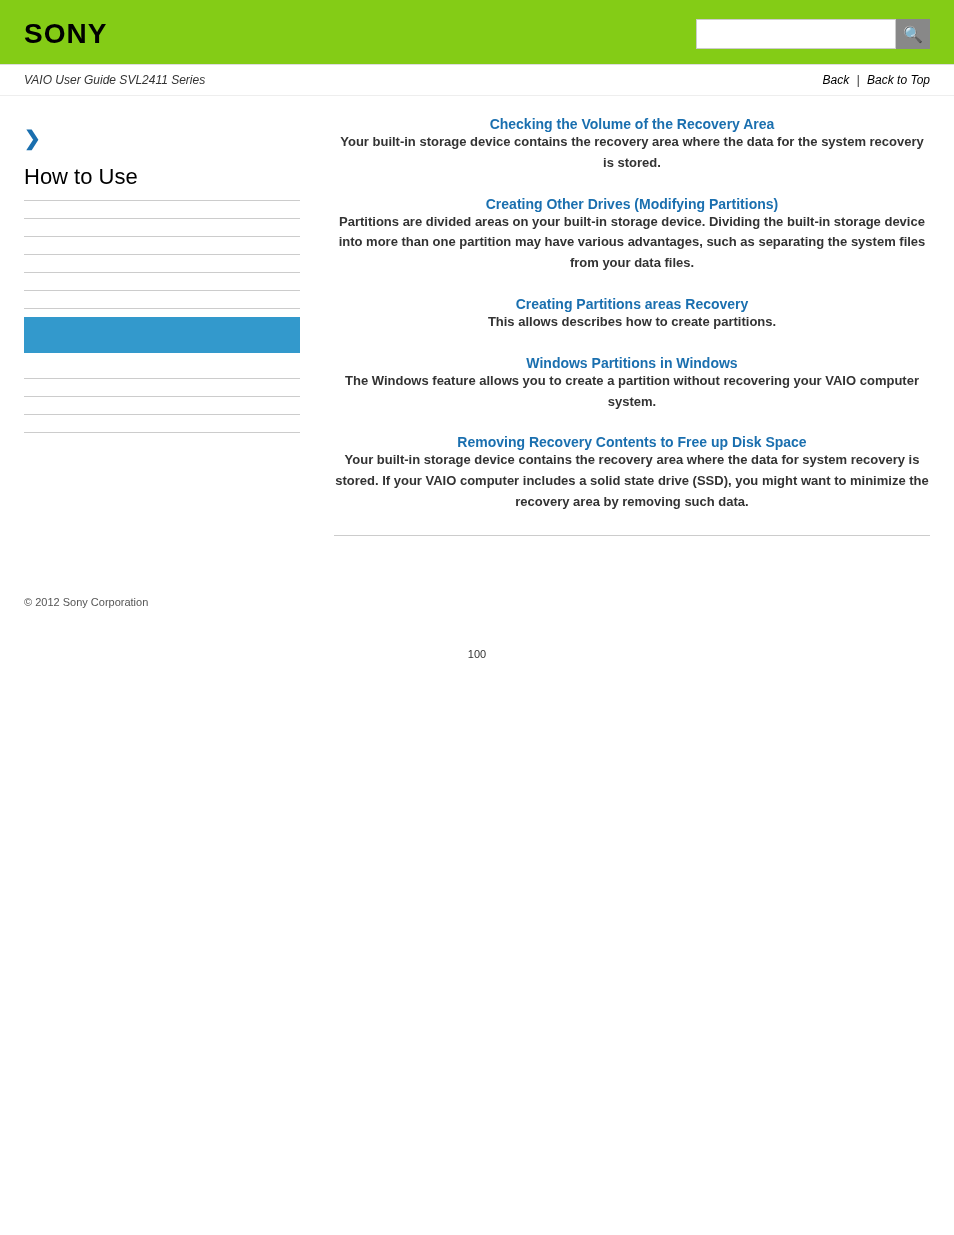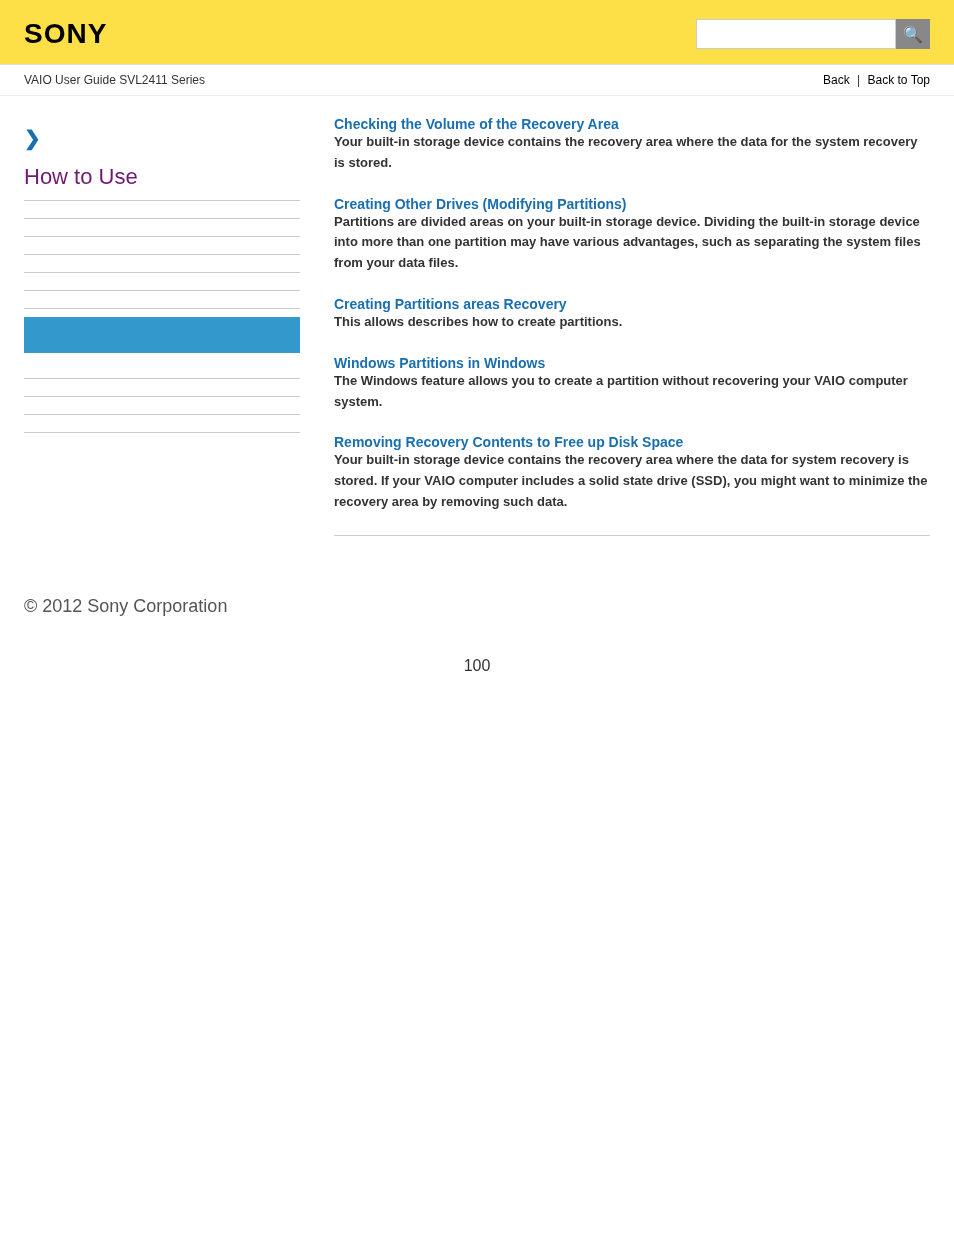--- a/index.html
+++ b/index.html
@@ -5,21 +5,21 @@
     * { margin: 0; padding: 0; box-sizing: border-box; }
     body { font-family: Arial, sans-serif; font-size: 13px; color: #333; background: #fff; width: 954px; min-height: 1235px; }
 
     
     .header {
       display: flex;
       align-items: center;
       justify-content: space-between;
       padding: 18px 24px 14px 24px;
       border-bottom: 1px solid #ddd;
-      background: #fde047;
+      background: #84cc16;
     }
     .sony-logo {
       font-size: 28px;
       font-weight: 900;
       letter-spacing: 1px;
       color: #000;
       font-family: Arial Black, Arial, sans-serif;
     }
     .search-area {
       display: flex;
@@ -49,20 +49,21 @@
 
     
     .nav-bar {
       display: flex;
       align-items: center;
       justify-content: space-between;
       padding: 8px 24px;
       font-size: 12px;
       color: #333;
       border-bottom: 1px solid #eee;
+      font-style: italic;
     }
     .nav-links a {
       color: #000000;
       text-decoration: none;
     }
     .nav-separator { color: #333; margin: 0 4px; }
 
     
     .main-container {
       display: flex;
@@ -79,41 +80,42 @@
     .sidebar-chevron {
       color: #1a6faf;
       font-size: 20px;
       font-weight: bold;
       margin-bottom: 14px;
       display: block;
     }
     .sidebar-title {
       font-size: 22px;
       font-weight: normal;
-      color: #701a75;
+      color: #000000;
       border-bottom: 1px solid #ccc;
       padding-bottom: 10px;
       margin-bottom: 0;
     }
     .sidebar-item-blank {
       height: 18px;
       border-bottom: 1px solid #ccc;
       margin-bottom: 0;
     }
     .sidebar-highlight {
       background: #3399cc;
       height: 36px;
       margin: 8px 0;
       border-radius: 0;
     }
 
     
     .content {
       flex: 1;
       padding-left: 10px;
+      text-align: center;
     }
     .content-section {
       margin-bottom: 22px;
     }
     .content-section-title {
       color: #1a6faf;
       font-size: 14px;
       font-weight: bold;
       margin-bottom: 6px;
       text-decoration: none;
@@ -127,26 +129,26 @@
     }
     .content-divider {
       border: none;
       border-top: 1px solid #ccc;
       margin: 10px 0 20px 0;
     }
 
     
     .footer {
       padding: 20px 24px;
-      font-size: 18px;
+      font-size: 11px;
       color: #555;
     }
     .page-number {
       text-align: center;
-      font-size: 16px;
+      font-size: 11px;
       color: #333;
       padding: 20px 0;
     }
 
     
     .sidebar-blanks-below {
       margin-top: 6px;
     }
   </style>
 </head>

